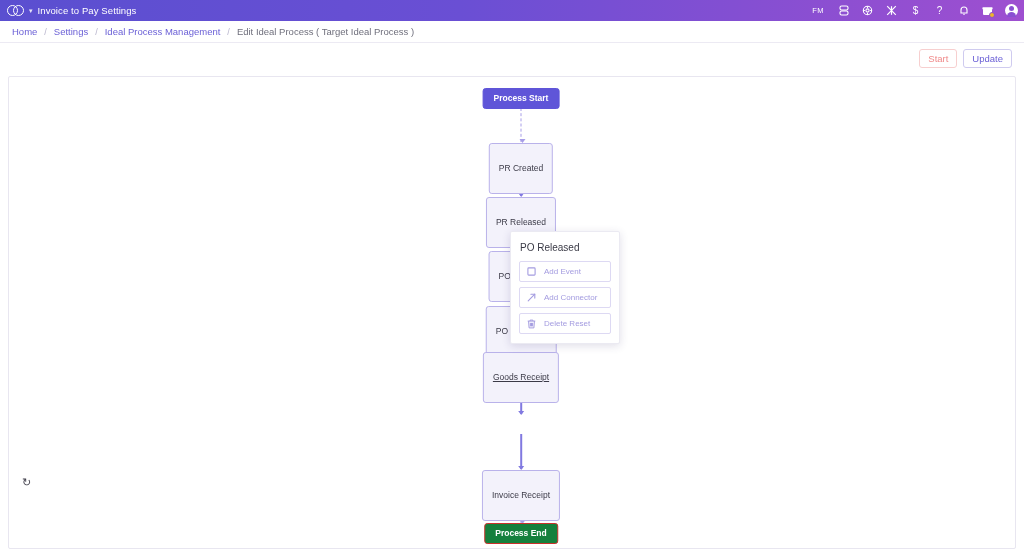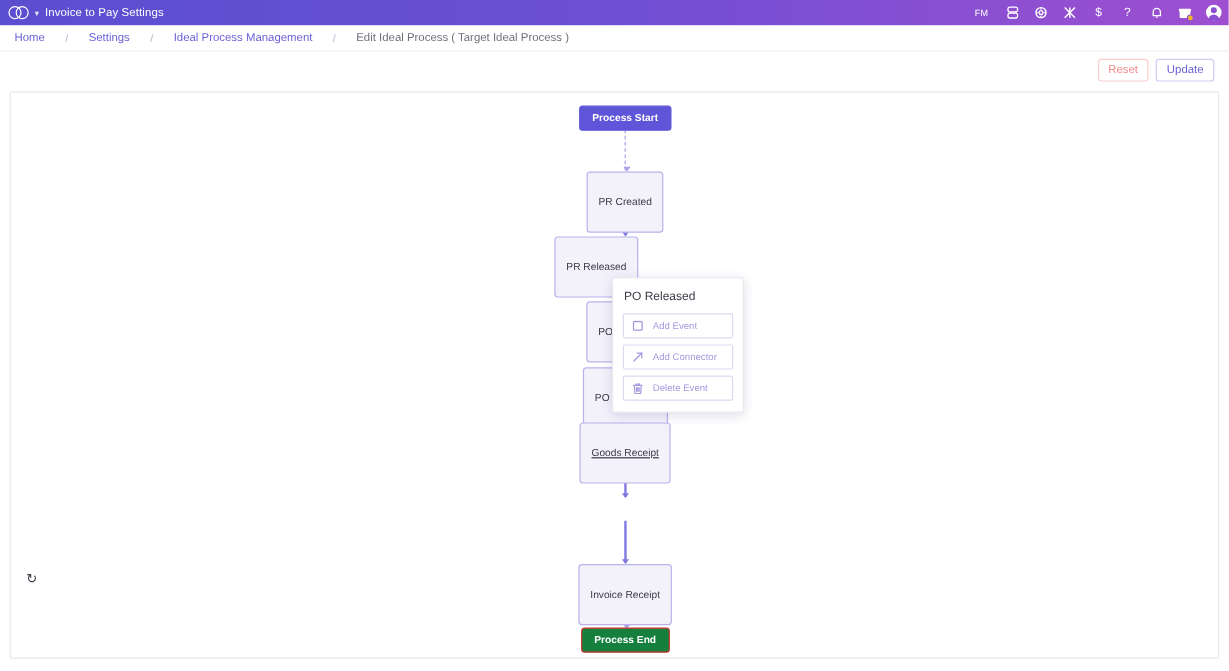--- a/index.html
+++ b/index.html
@@ -59,21 +59,21 @@
   .tb-gift { position: relative; }
   .tb-gift .badge {
     position: absolute; right: -1px; bottom: -1px;
     width: 6px; height: 6px; border-radius: 50%;
     background: #f0b429; border: 1px solid #8a4fd2;
   }
 
   
   .breadcrumb {
     height: 22px; display: flex; align-items: center;
-    padding: 0 0 0 12px; gap: 17px;
+    padding: 0 0 0 12px; gap: 7px;
     font-size: 9.5px; background: #ffffff;
     border-bottom: 1px solid #eceaf3;
   }
   .crumb-link { color: #6a5fd6; cursor: pointer; }
   .crumb-sep { color: #b9b5cd; font-size: 9px; }
   .crumb-current { color: #6f6f7c; }
 
   
   .actionbar {
     height: 31px; display: flex; align-items: center;
@@ -231,21 +231,21 @@
   <span class="crumb-link">Home</span>
   <span class="crumb-sep">/</span>
   <span class="crumb-link">Settings</span>
   <span class="crumb-sep">/</span>
   <span class="crumb-link">Ideal Process Management</span>
   <span class="crumb-sep">/</span>
   <span class="crumb-current">Edit Ideal Process ( Target Ideal Process )</span>
 </div>
 
 <div class="actionbar">
-  <button class="btn btn-reset">Reset</button>
+  <button class="btn btn-reset">Start</button>
   <button class="btn btn-update">Update</button>
 </div>
 
 <div class="canvas-wrap">
 
   <div class="reload-btn">↻</div>
 
   <div class="conn dashed" style="left:512px; top:31px; height:34px;">
       <span class="arrowhead"></span>
     </div>
@@ -275,21 +275,21 @@
     </div>
 
   <div class="conn dashed" style="left:512px; top:412px; height:34px;">
       <span class="arrowhead"></span>
     </div>
 
   <div class="node terminal-start" style="left:512px; top:11px;text-align:right;">Process Start</div>
 
   <div class="node" style="left:512px; top:66px;">PR Created</div>
 
-  <div class="node" style="left:488px; top:120px;">PR Released</div>
+  <div class="node" style="left:512px; top:120px;">PR Released</div>
 
   <div class="node" style="left:512px; top:174px;">PO Created</div>
 
   <div class="node" style="left:512px; top:229px;">PO Released</div>
 
   <div class="node" style="left:512px; top:275px;text-decoration:underline;">Goods Receipt</div>
 
 
   <div class="node" style="left:512px; top:393px;">Invoice Receipt</div>
 
@@ -319,17 +319,17 @@
 
     <div class="ctx-item">
       <span class="ctx-ico">
         <svg width="9" height="10" viewBox="0 0 9 10" fill="none" stroke="#a49ce0" stroke-width="1">
           <path d="M0.7 2.1h7.6"></path>
             <path d="M3.1 2.1V1.1h2.8v1"></path>
           <path d="M1.6 2.1l0.5 6.8h4.8l0.5-6.8"></path>
           <path d="M3.4 3.8v3.6M4.5 3.8v3.6M5.6 3.8v3.6"></path>
         </svg>
       </span>
-      <span class="ctx-label">Delete Event</span>
+      <span class="ctx-label">Delete Reset</span>
     </div>
   </div>
 
 </div>
 
 </body></html>

